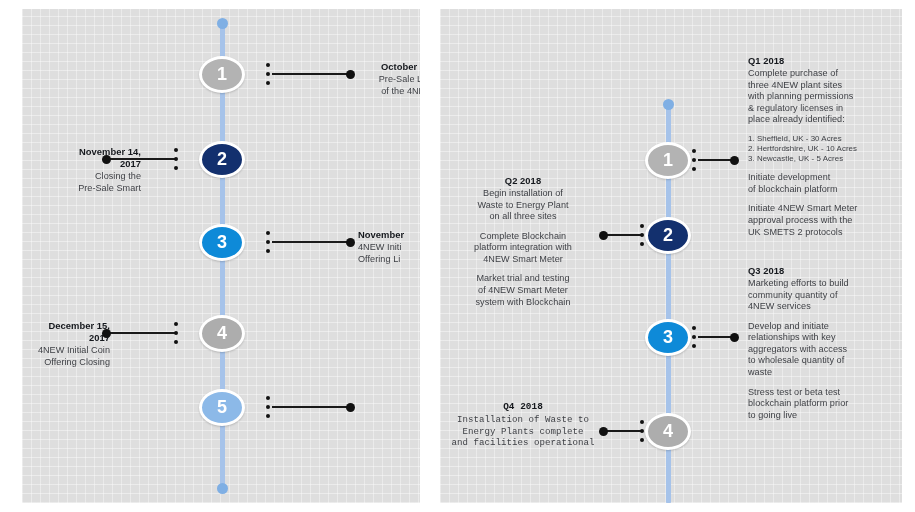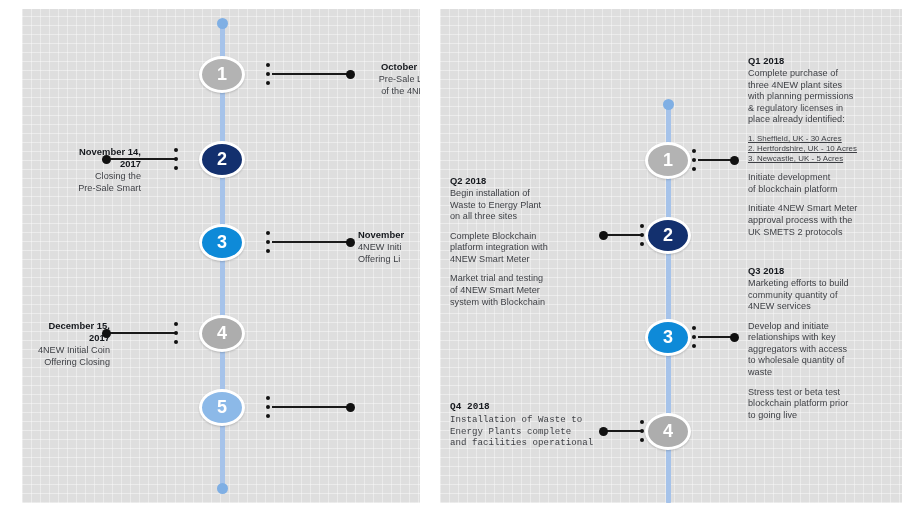--- a/index.html
+++ b/index.html
@@ -114,29 +114,28 @@
     display: block;
     color: #15181d;
     font-weight: bold;
     font-size: 9.4px;
     line-height: 12.4px;
     margin-bottom: 0.5px;
   }
   .block .ln { display: block; white-space: nowrap; }
   .block.ta-r { text-align: right; }
   .block.ta-l { text-align: left; }
-  .block.ta-c { }
+  .block.ta-c { text-align: center; }
   .block .gap { display: block; height: 8px; }
   .block .sub {
     display: block;
     font-size: 7.9px;
     line-height: 10.1px;
     color: #3d3f44;
     white-space: nowrap;
-    text-decoration: underline;
   }
 </style>
 </head>
 <body>
 
 <div id="stage">
 
   <div class="panel" id="panel-left">
 
     <div class="spine" style="left:198px; top:14px; height:466px;"></div>

